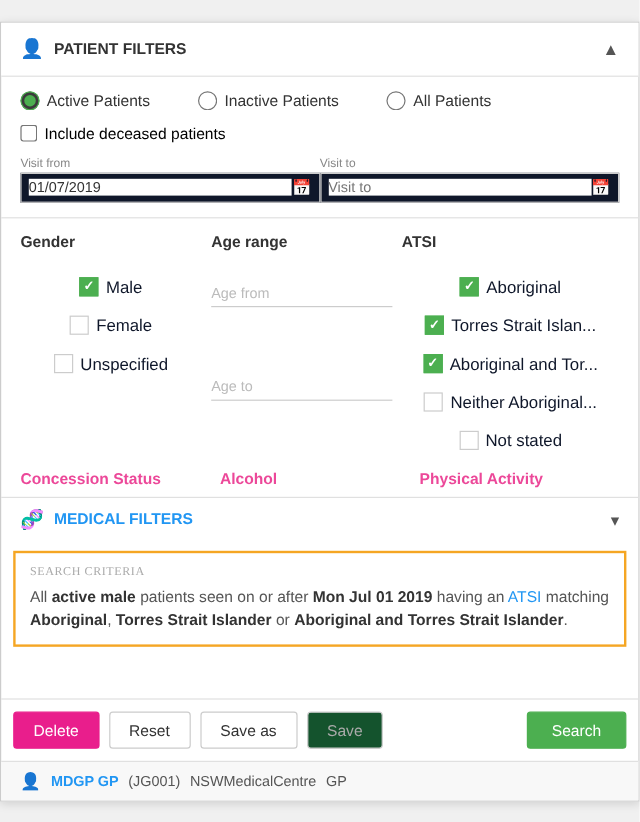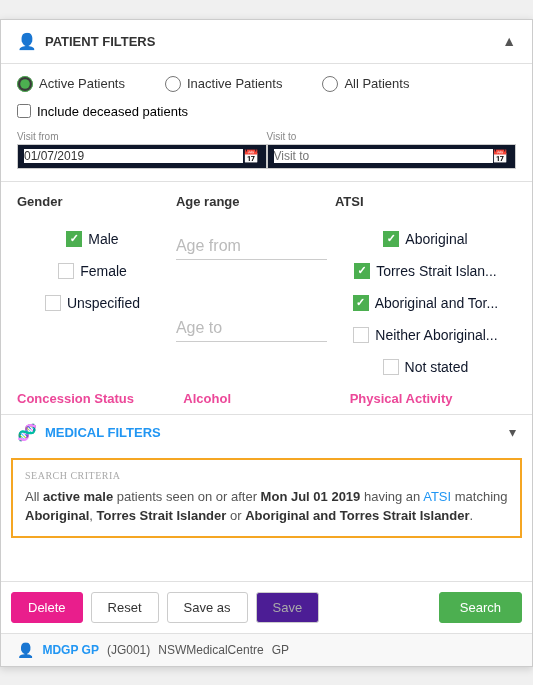--- a/index.html
+++ b/index.html
@@ -169,21 +169,21 @@
       content: '✓';
       color: #fff;
       font-size: 11px;
       font-weight: bold;
     }
     .age-input {
       width: 100%;
       border: none;
       border-bottom: 1px solid #ccc;
       outline: none;
-      font-size: 16px;
+      font-size: 12px;
       padding: 4px 0;
       color: #aaa;
       background: transparent;
       margin-top: 2px;
     }
     .age-input::placeholder {
       color: #bbb;
     }
 
     
@@ -278,21 +278,21 @@
       background: #fff;
       color: #333;
       border-color: #ccc;
     }
     .btn-saveas {
       background: #fff;
       color: #333;
       border-color: #ccc;
     }
     .btn-save {
-      background: #4c1d95;
+      background: #14532d;
       color: #aaa;
       border-color: #ccc;
     }
     .btn-search {
       background: #4caf50;
       color: #fff;
       border-color: #4caf50;
       margin-left: auto;
       padding: 7px 20px;
     }

